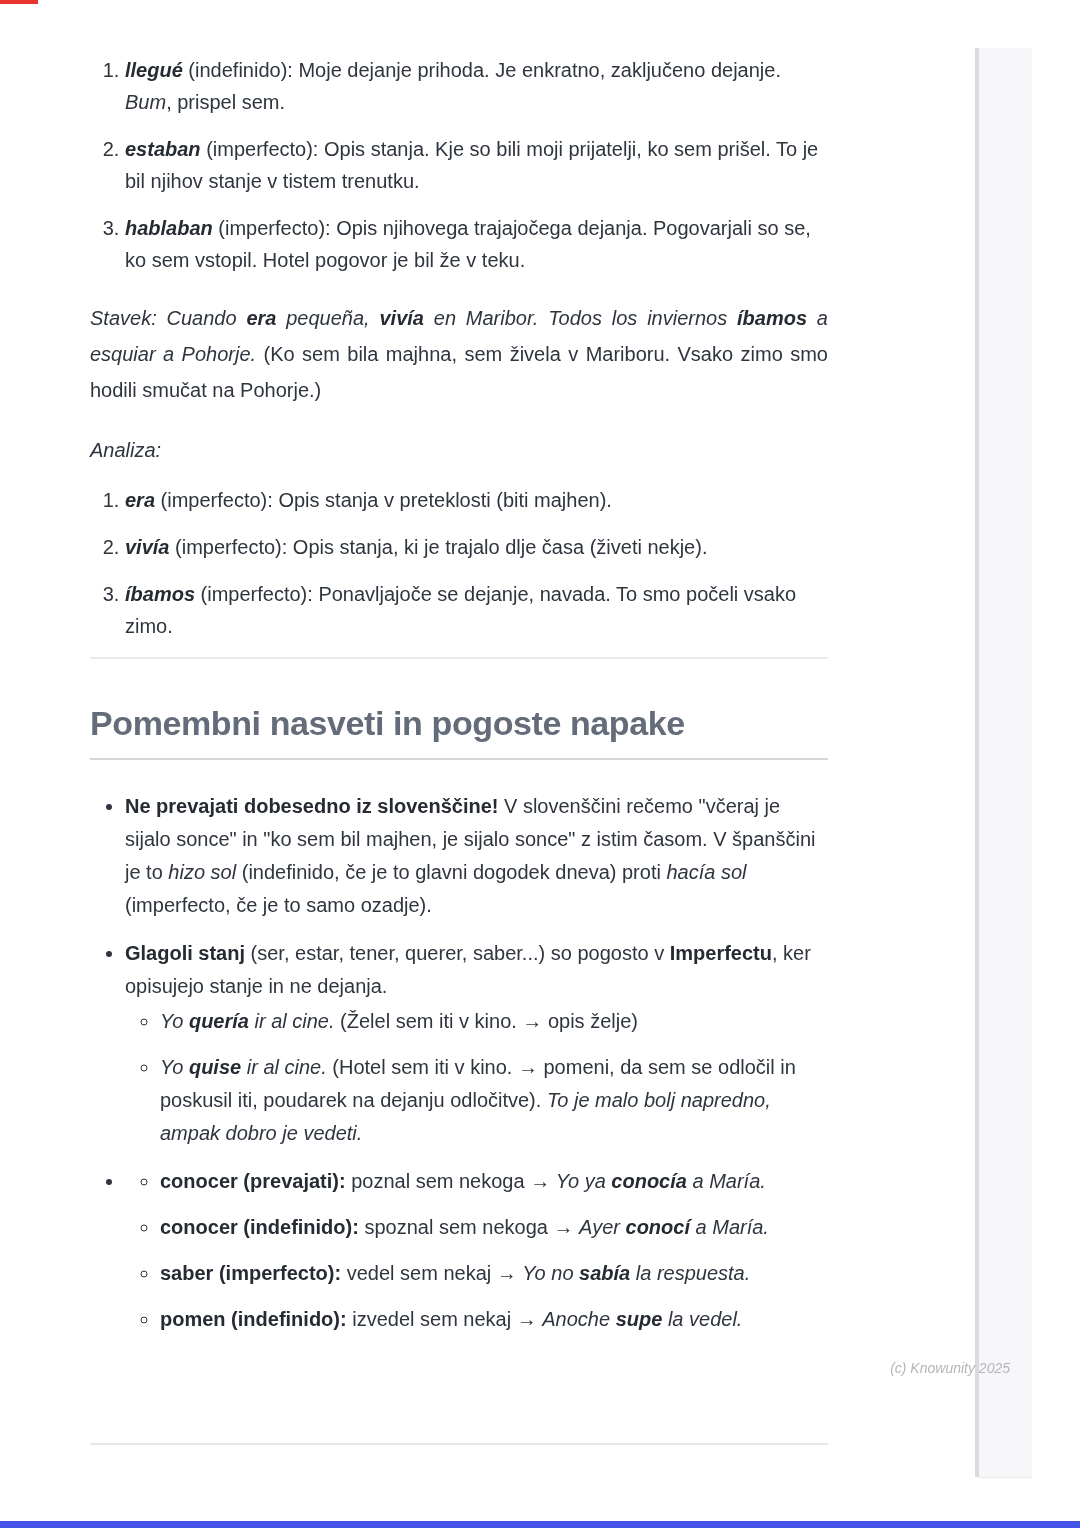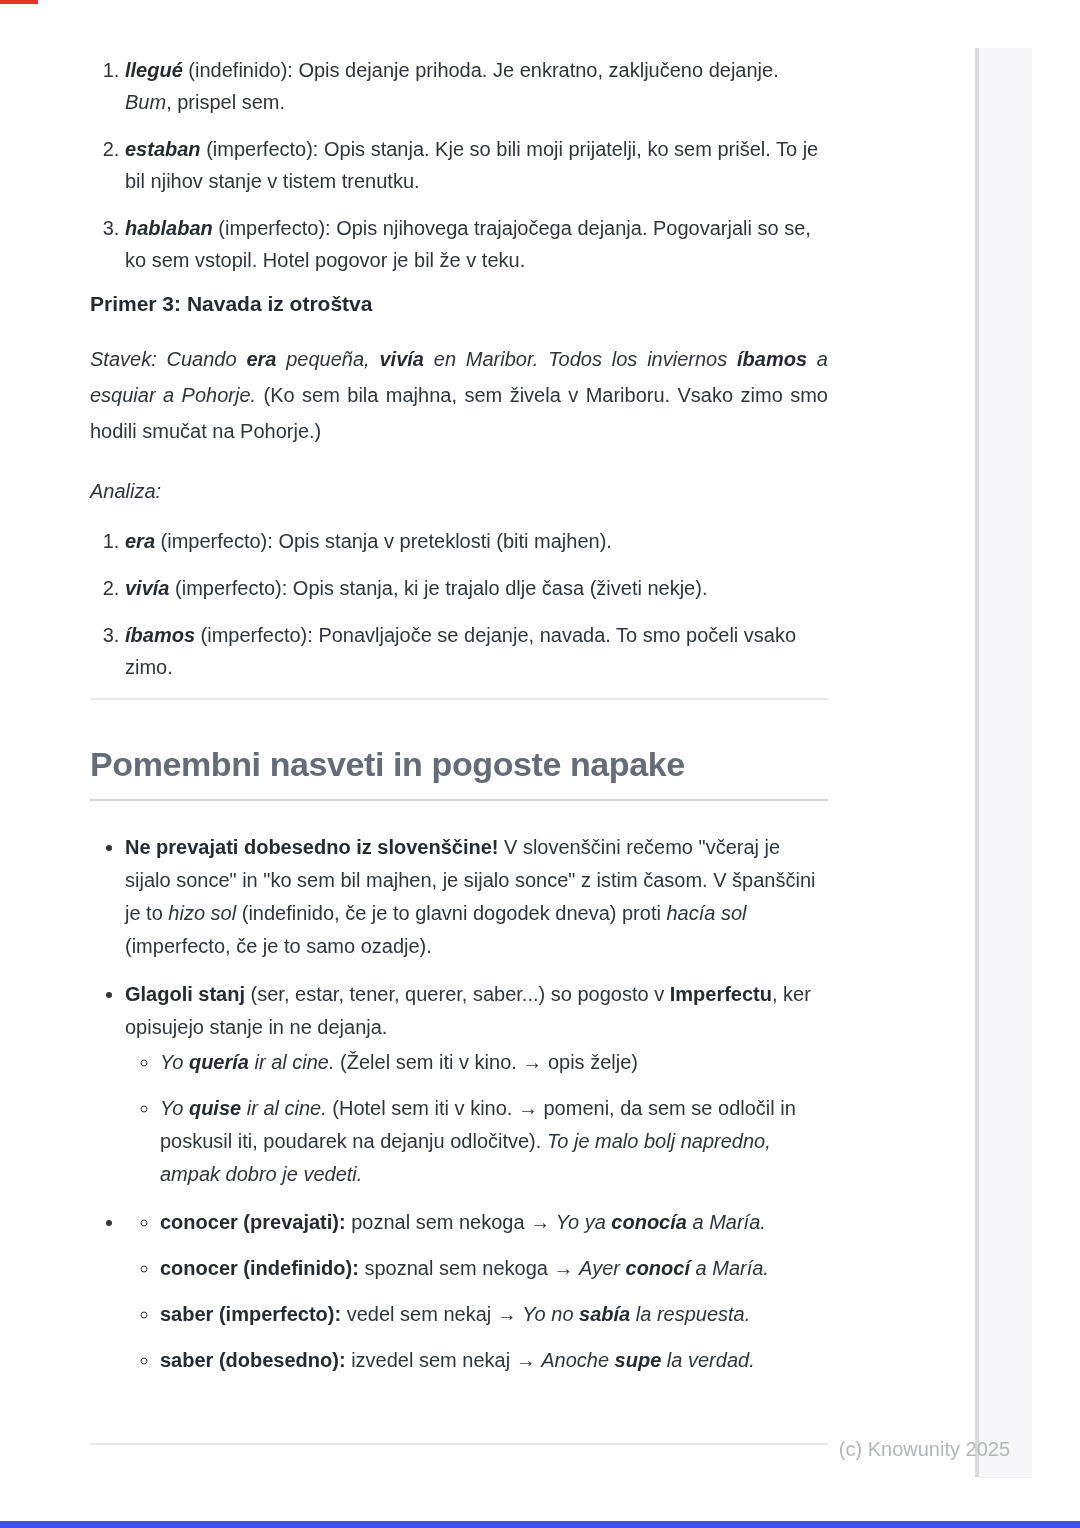--- a/index.html
+++ b/index.html
@@ -48,23 +48,24 @@
   .seg-b { font-weight: 700; font-style: normal; color: #262b33; }
   .seg-i { font-weight: 400; font-style: italic; }
   .seg-bi{ font-weight: 700; font-style: italic; color: #262b33; }
 
   .footer-rule {
     position: absolute; left: 90px; top: 1443px;
     width: 738px; height: 0;
     border-top: 2px solid #e7e8ea;
   }
   .footer-copy {
-    position: absolute; top: 1438px; right: 70px;
-    font-size: 20px; color: #b2b6bb;
+    position: absolute; top: 1360px; right: 70px;
+    font-size: 14px; color: #b2b6bb;
     z-index: 3;
+    font-style: italic;
   }
   .scroll-thumb {
     position: absolute; left: 975px; top: 48px;
     width: 4px; height: 1429px;
     background: #d9dbde; z-index: 1;
   }
   .scroll-track {
     position: absolute; left: 979px; top: 48px;
     width: 53px; height: 1429px;
     background: #f7f7f9; z-index: 1;
@@ -79,45 +80,44 @@
     width: 1080px; height: 7px; z-index: 4;
   }
 </style>
 </head>
 <body>
 
 <div class="top-bar" style="background: rgb(233, 52, 46);"></div>
 
 <div class="doc" id="doc">
     <ol class="numbered">
-      <li><span class="seg-bi">llegué</span><span class="seg"> (indefinido): Opis dejanje prihoda. Je enkratno, zaključeno dejanje. </span><span class="seg-i">Bum</span><span class="seg">, prispel sem.</span></li>
+      <li><span class="seg-bi">llegué</span><span class="seg"> (indefinido): Moje dejanje prihoda. Je enkratno, zaključeno dejanje. </span><span class="seg-i">Bum</span><span class="seg">, prispel sem.</span></li>
       <li><span class="seg-bi">estaban</span><span class="seg"> (imperfecto): Opis stanja. Kje so bili moji prijatelji, ko sem prišel. To je bil njihov stanje v tistem trenutku.</span></li>
       <li><span class="seg-bi">hablaban</span><span class="seg"> (imperfecto): Opis njihovega trajajočega dejanja. Pogovarjali so se, ko sem vstopil. Hotel pogovor je bil že v teku.</span></li>
     </ol>
-    <h2>Primer 3: Navada iz otroštva</h2>
     <p class="para justify"><span class="seg-i">Stavek: Cuando </span><span class="seg-bi">era</span><span class="seg-i"> pequeña, </span><span class="seg-bi">vivía</span><span class="seg-i"> en Maribor. Todos los inviernos </span><span class="seg-bi">íbamos</span><span class="seg-i"> a esquiar a Pohorje.</span><span class="seg"> (Ko sem bila majhna, sem živela v Mariboru. Vsako zimo smo hodili smučat na Pohorje.)</span></p>
     <p class="note"><span class="seg-i">Analiza:</span></p>
     <ol class="analysis">
       <li><span class="seg-bi">era</span><span class="seg"> (imperfecto): Opis stanja v preteklosti (biti majhen).</span></li>
       <li><span class="seg-bi">vivía</span><span class="seg"> (imperfecto): Opis stanja, ki je trajalo dlje časa (živeti nekje).</span></li>
       <li><span class="seg-bi">íbamos</span><span class="seg"> (imperfecto): Ponavljajoče se dejanje, navada. To smo počeli vsako zimo.</span></li>
     </ol>
     <hr class="light">
     <h1>Pomembni nasveti in pogoste napake</h1>
     <ul class="tips">
       <li><span class="seg-b">Ne prevajati dobesedno iz slovenščine!</span><span class="seg"> V slovenščini rečemo "včeraj je sijalo sonce" in "ko sem bil majhen, je sijalo sonce" z istim časom. V španščini je to </span><span class="seg-i">hizo sol</span><span class="seg"> (indefinido, če je to glavni dogodek dneva) proti </span><span class="seg-i">hacía sol</span><span class="seg"> (imperfecto, če je to samo ozadje).</span></li>
       <li><span class="seg-b">Glagoli stanj</span><span class="seg"> (ser, estar, tener, querer, saber...) so pogosto v </span><span class="seg-b">Imperfectu</span><span class="seg">, ker opisujejo stanje in ne dejanja.</span><ul class="sub">
           <li><span class="seg-i">Yo </span><span class="seg-bi">quería</span><span class="seg-i"> ir al cine.</span><span class="seg"> (Želel sem iti v kino. → opis želje)</span></li>
           <li><span class="seg-i">Yo </span><span class="seg-bi">quise</span><span class="seg-i"> ir al cine.</span><span class="seg"> (Hotel sem iti v kino. → pomeni, da sem se odločil in poskusil iti, poudarek na dejanju odločitve). </span><span class="seg-i">To je malo bolj napredno, ampak dobro je vedeti.</span></li>
         </ul></li>
       <li><ul class="sub">
           <li><span class="seg-b">conocer (prevajati):</span><span class="seg"> poznal sem nekoga → </span><span class="seg-i">Yo ya </span><span class="seg-bi">conocía</span><span class="seg-i"> a María.</span></li>
           <li><span class="seg-b">conocer (indefinido):</span><span class="seg"> spoznal sem nekoga → </span><span class="seg-i">Ayer </span><span class="seg-bi">conocí</span><span class="seg-i"> a María.</span></li>
           <li><span class="seg-b">saber (imperfecto):</span><span class="seg"> vedel sem nekaj → </span><span class="seg-i">Yo no </span><span class="seg-bi">sabía</span><span class="seg-i"> la respuesta.</span></li>
-          <li><span class="seg-b">saber (dobesedno):</span><span class="seg"> izvedel sem nekaj → </span><span class="seg-i">Anoche </span><span class="seg-bi">supe</span><span class="seg-i"> la verdad.</span></li>
+          <li><span class="seg-b">pomen (indefinido):</span><span class="seg"> izvedel sem nekaj → </span><span class="seg-i">Anoche </span><span class="seg-bi">supe</span><span class="seg-i"> la vedel.</span></li>
         </ul></li>
     </ul>
   </div>
 
 <div class="footer-rule"></div>
 <div class="footer-copy">(c) Knowunity 2025</div>
 
 <div class="scroll-thumb" style="background: rgb(217, 219, 222);"></div>
 <div class="scroll-track" style="background: rgb(247, 247, 249);"></div>
 

